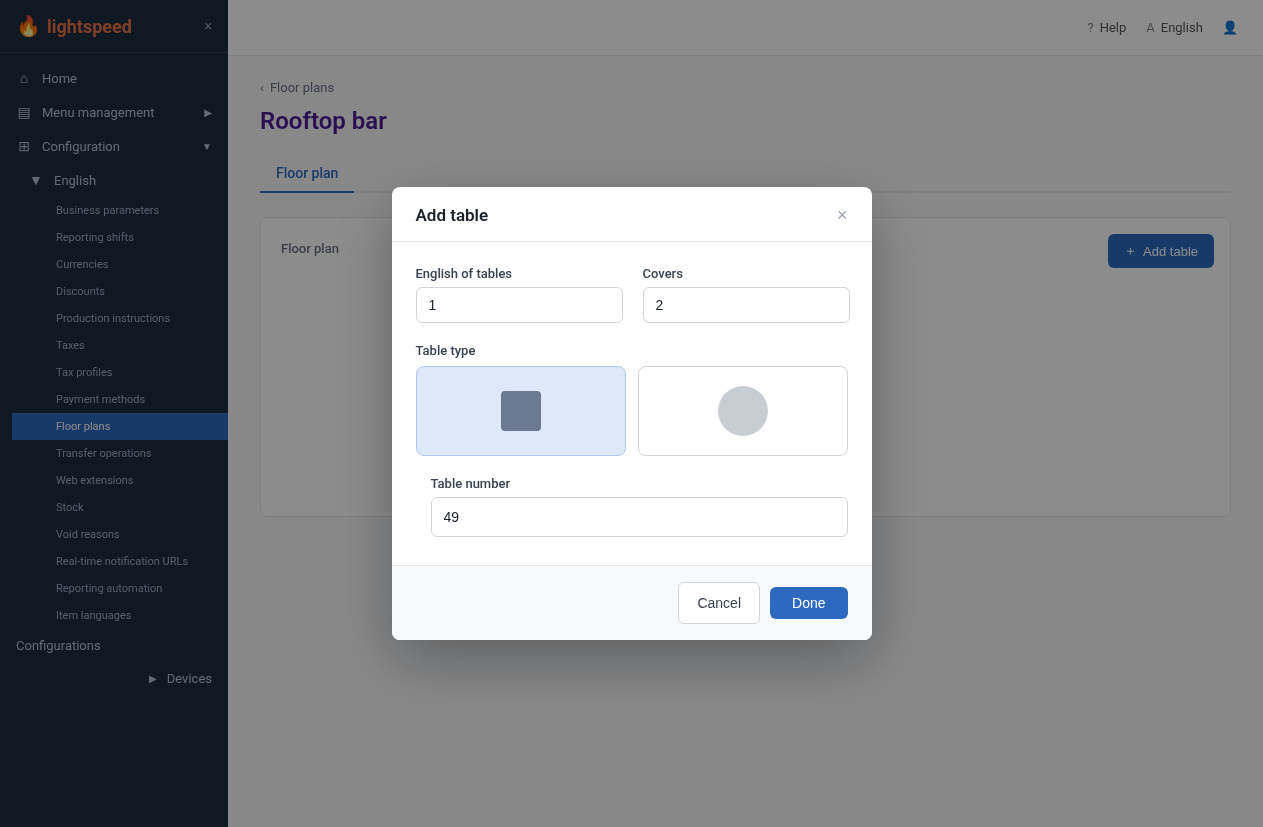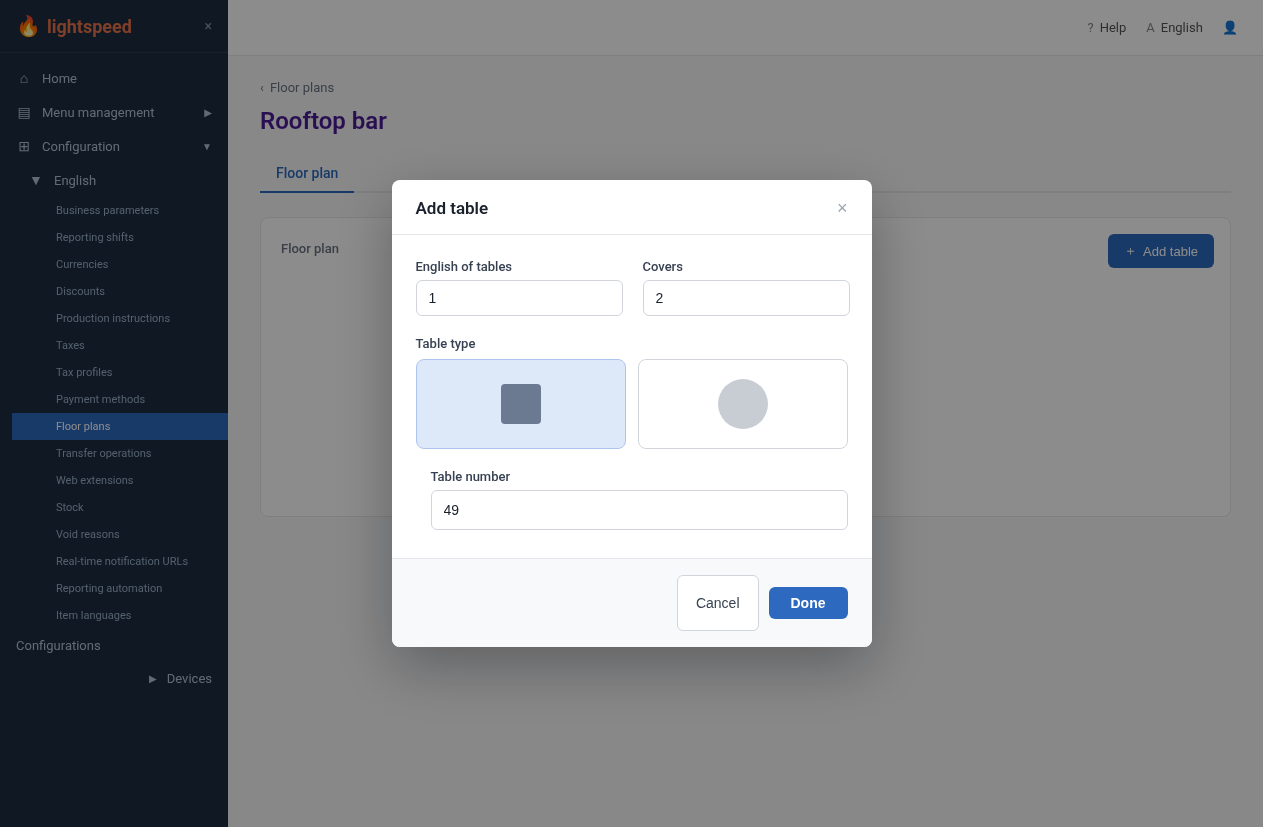--- a/index.html
+++ b/index.html
@@ -56,22 +56,22 @@
     .form-label { font-size: 13px; font-weight: 500; color: #374151; margin-bottom: 8px; }
     .table-type-row { display: flex; gap: 12px; margin-bottom: 20px; }
     .table-type-option { flex: 1; border: 1px solid #d1d5db; border-radius: 8px; padding: 16px; display: flex; align-items: center; justify-content: center; cursor: pointer; min-height: 90px; }
     .table-type-option.selected { background: #dde8f8; border-color: #aec6ef; }
     .table-square { width: 40px; height: 40px; background: #6b7a90; border-radius: 4px; }
     .table-circle { width: 50px; height: 50px; background: #c8cdd4; border-radius: 50%; }
     .table-number-group { margin-bottom: 4px; margin-left: 15px; }
     .table-number-group label { font-size: 13px; font-weight: 500; color: #374151; display: block; margin-bottom: 6px; }
     .table-number-input { border: 1px solid #d1d5db; border-radius: 6px; padding: 11px 12px; font-size: 14px; color: #1a202c; outline: none; width: 100%; }
     .modal-footer { background: #f8f9fb; padding: 16px 24px; display: flex; align-items: center; justify-content: flex-end; gap: 10px; border-top: 1px solid #e5e7eb; }
-    .btn-cancel { background: #fff; border: 1px solid #d1d5db; border-radius: 6px; padding: 19px 18px; font-size: 14px; color: #374151; cursor: pointer; }
-    .btn-done { background: #2d6abf; border: none; border-radius: 6px; padding: 8px 22px; font-size: 14px; color: #fff; cursor: pointer; font-weight: 700; }
+    .btn-cancel { background: #fff; border: 1px solid #d1d5db; border-radius: 6px; padding: 12px 18px; font-size: 14px; color: #374151; cursor: pointer; }
+    .btn-done { background: #2d6abf; border: none; border-radius: 6px; padding: 8px 22px; font-size: 14px; color: #fff; cursor: pointer; font-weight: 400; }
   </style>
 </head>
 <body>
 
 <div class="sidebar">
   <div class="sidebar-header">
     <div class="logo-area">
       <span class="logo-flame">🔥</span>
       <span>lightspeed</span>
     </div>

